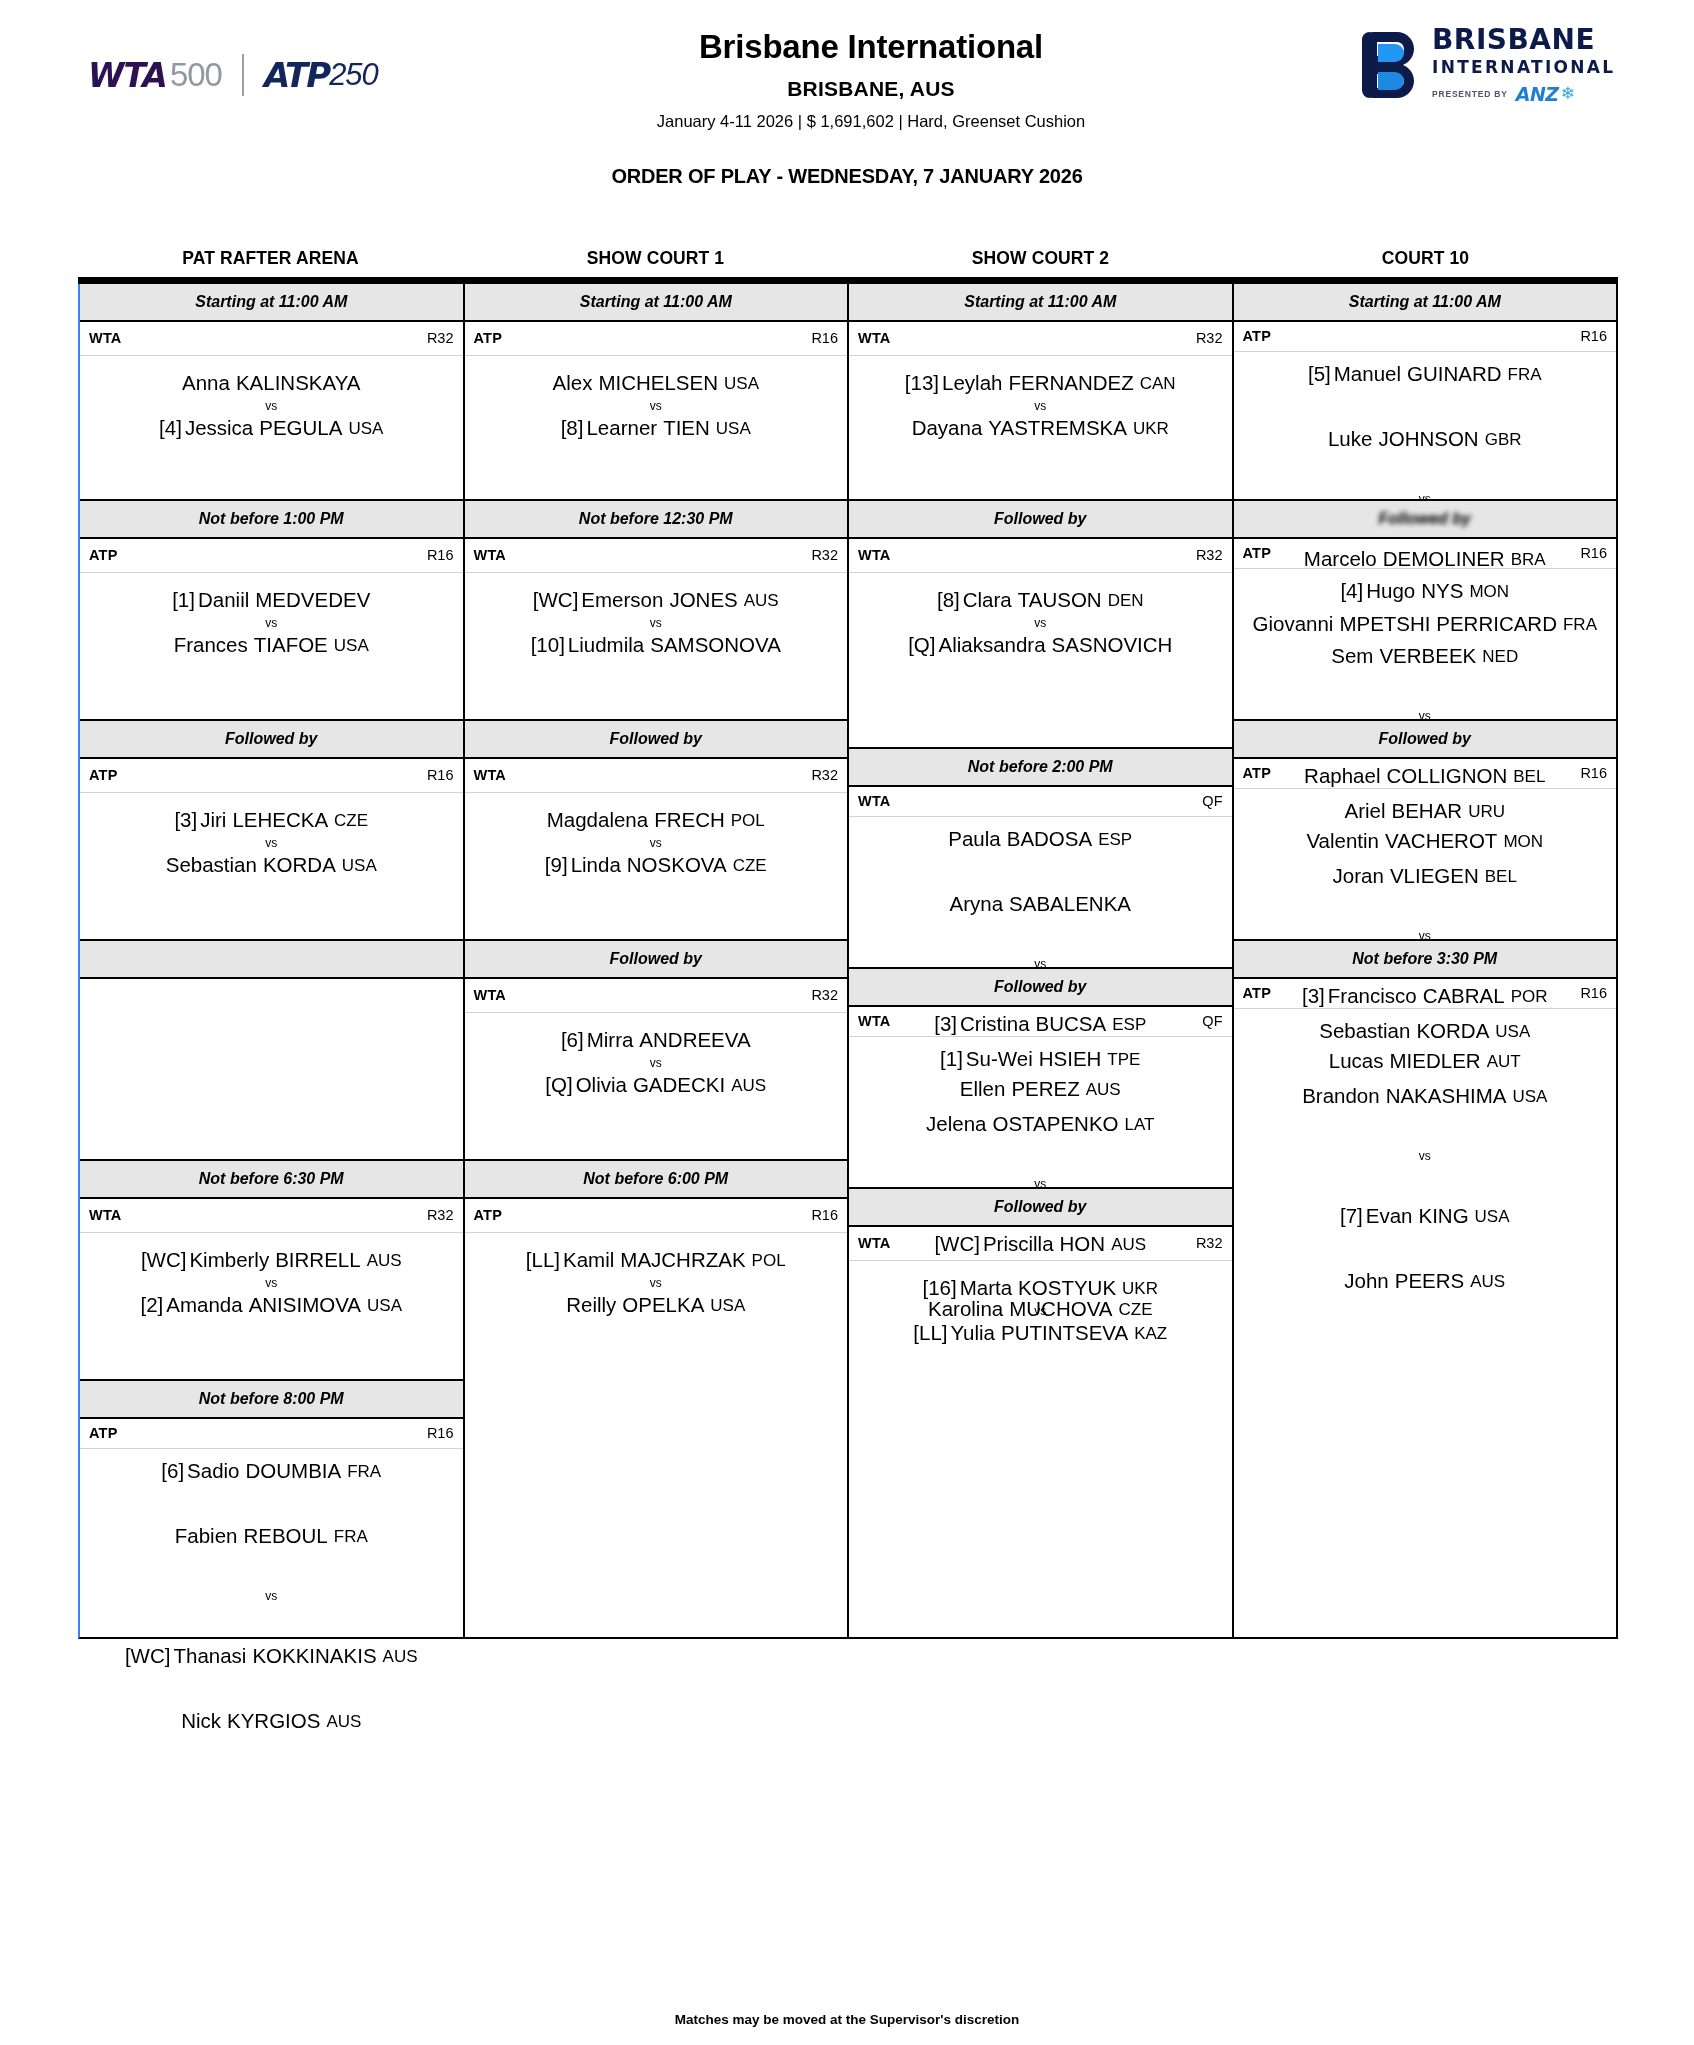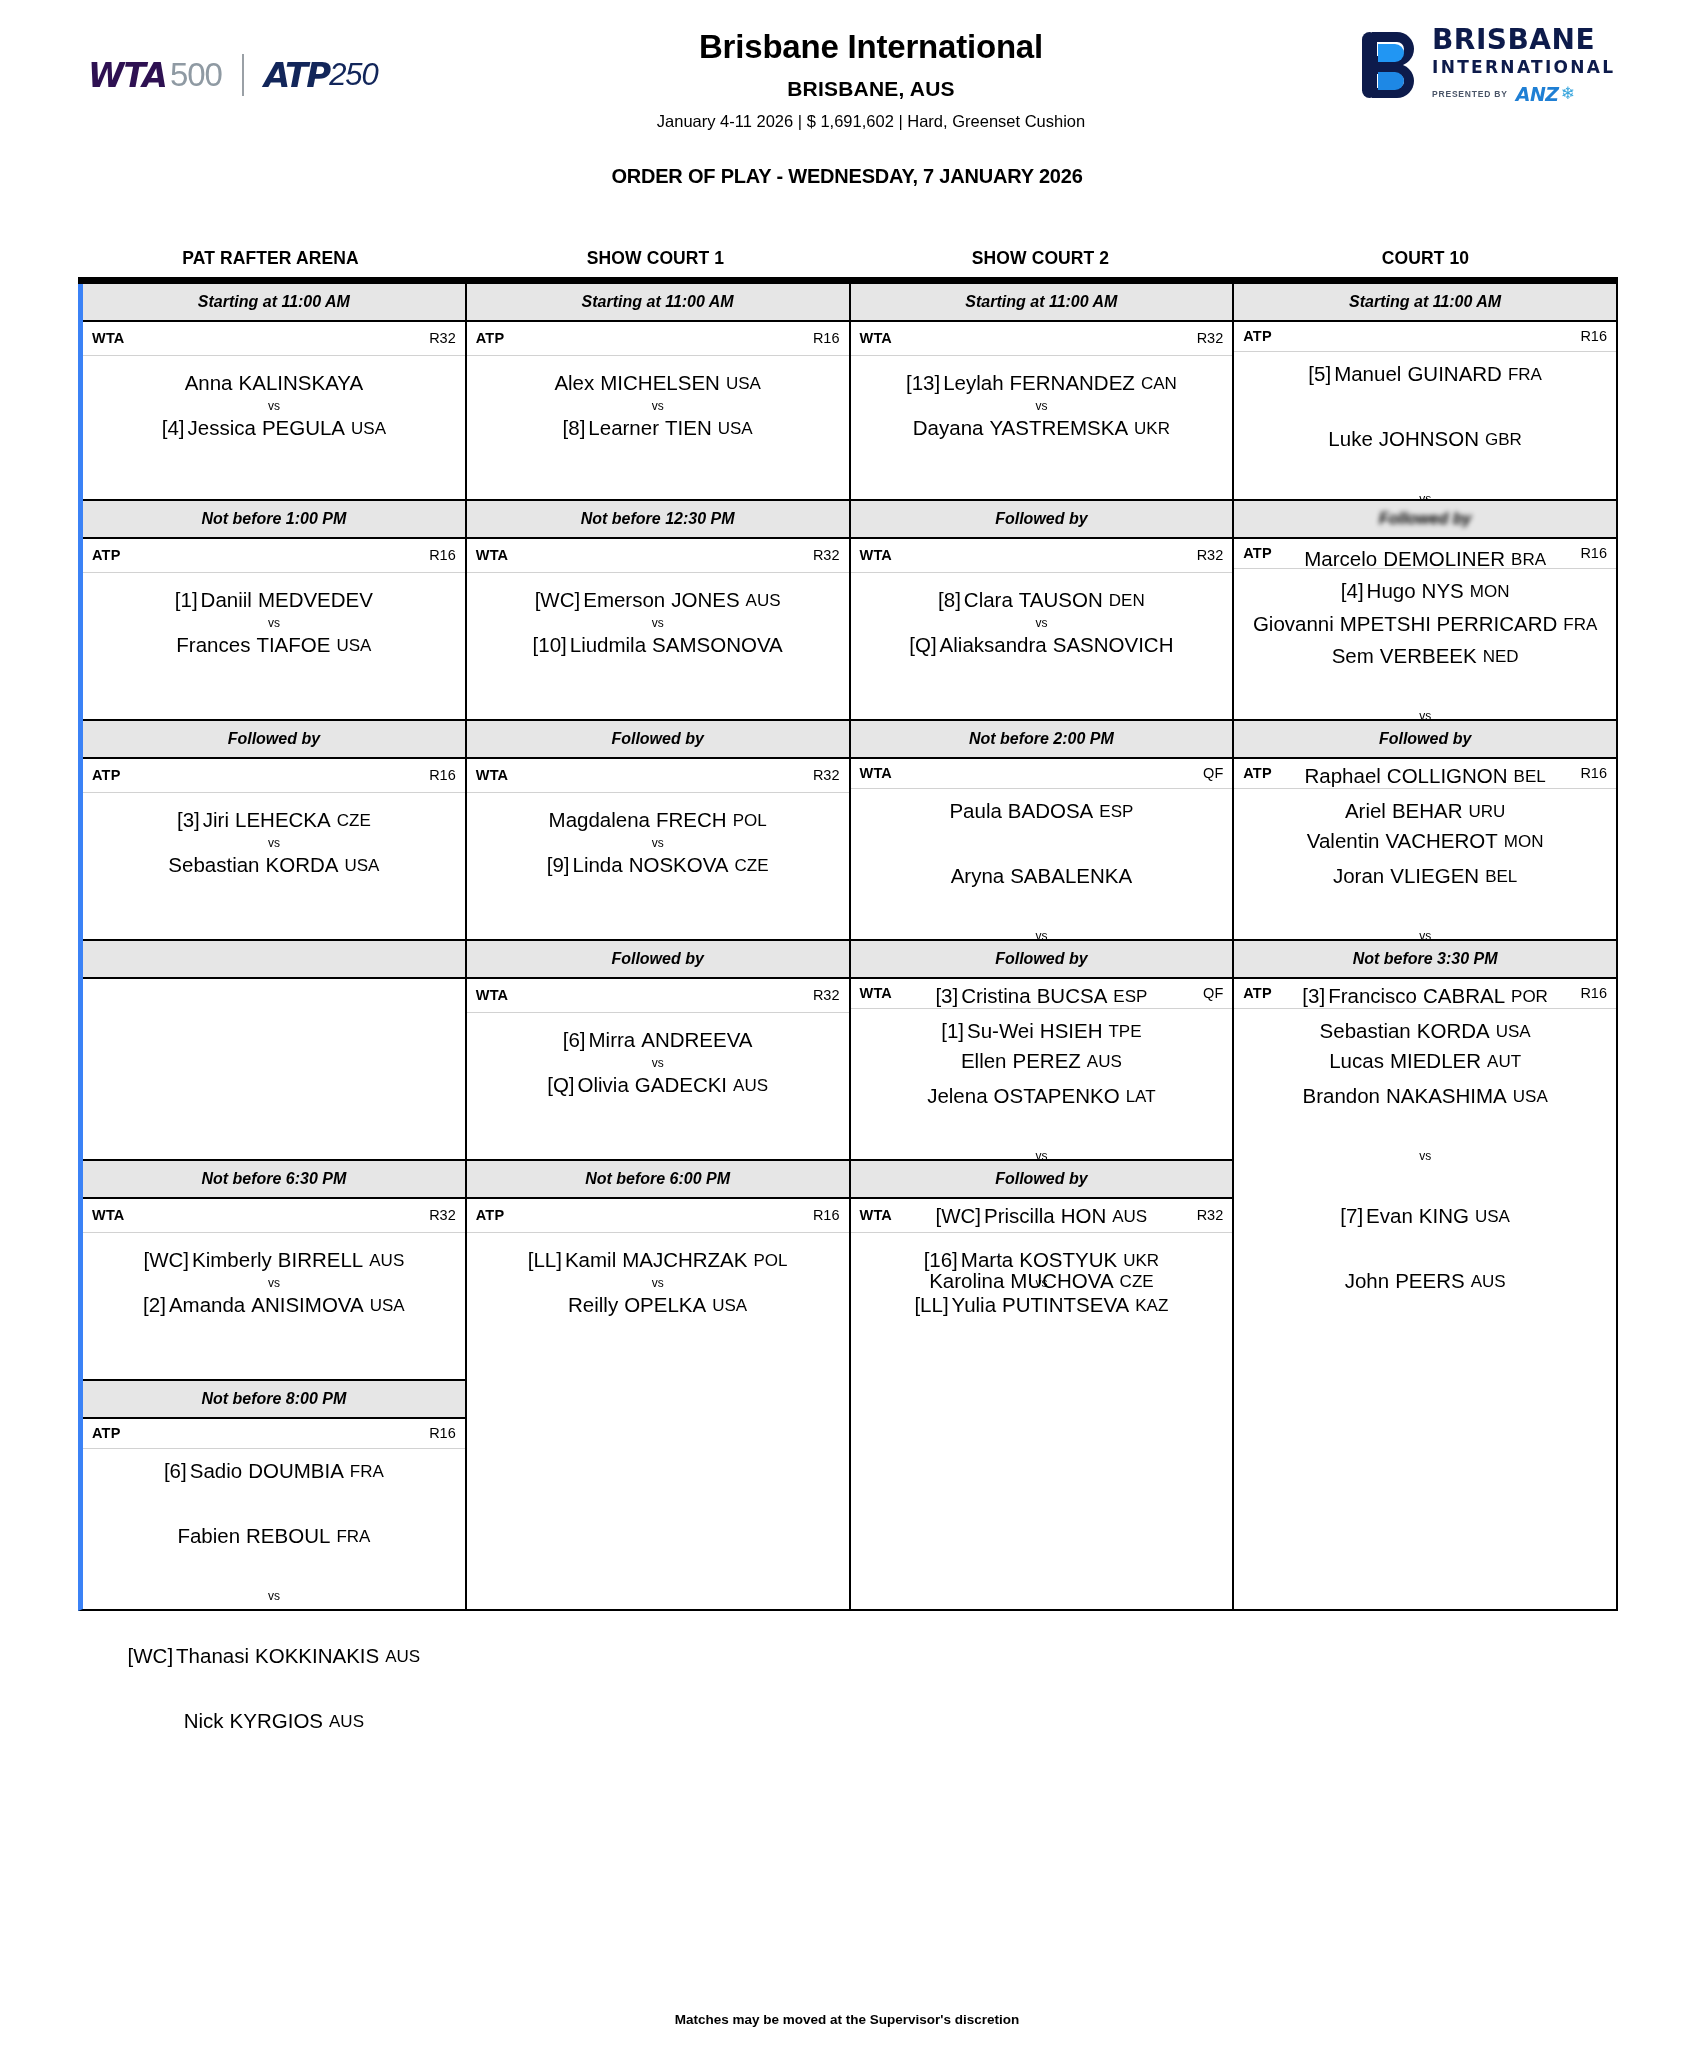--- a/index.html
+++ b/index.html
@@ -216,21 +216,21 @@
     padding-bottom: 8px;
     letter-spacing: 0.1px;
   }
   .topbar {
     height: 7px;
     background: #000000;
     width: 100%;
   }
   .cols {
     display: flex;
-    border-left: 5px solid #3b82f6;
+    border-left: 2px solid #3b82f6;
     border-right: 2px solid #000;
     border-bottom: 2px solid #000;
   }
   .col {
     flex: 1 1 0;
     min-width: 0;
     border-right: 2px solid #000;
     display: flex;
     flex-direction: column;
   }
@@ -514,21 +514,21 @@
           <div class="tour-bar">
             <span class="tour-left">WTA</span>
             <span class="tour-right">R32</span>
           </div>
           <div class="match-box">
             <div class="pname"><span class="seed">[8]</span><span class="fname">Clara</span><span class="lname">TAUSON</span><span class="ctry">DEN</span></div>
             <div class="vs">vs</div>
             <div class="pname"><span class="seed">[Q]</span><span class="fname">Aliaksandra</span><span class="lname">SASNOVICH</span></div>
           </div>
         </div>
-        <div class="slot" style="height: 220px; flex: 0 0 220px;">
+        <div class="slot" style="height: 220px; flex: 0 0 220px; margin-top: 28px;">
           <div class="time-bar"><span>Not before 2:00 PM</span></div>
           <div class="tour-bar">
             <span class="tour-left">WTA</span>
             <span class="tour-right">QF</span>
           </div>
           <div class="match-box dbl">
             <div class="pname"><span class="fname">Paula</span><span class="lname">BADOSA</span><span class="ctry">ESP</span></div>
             <div class="pname"><span class="fname">Aryna</span><span class="lname">SABALENKA</span></div>
             <div class="vs">vs</div>
             <div class="pname"><span class="seed">[3]</span><span class="fname">Cristina</span><span class="lname">BUCSA</span><span class="ctry">ESP</span></div>

